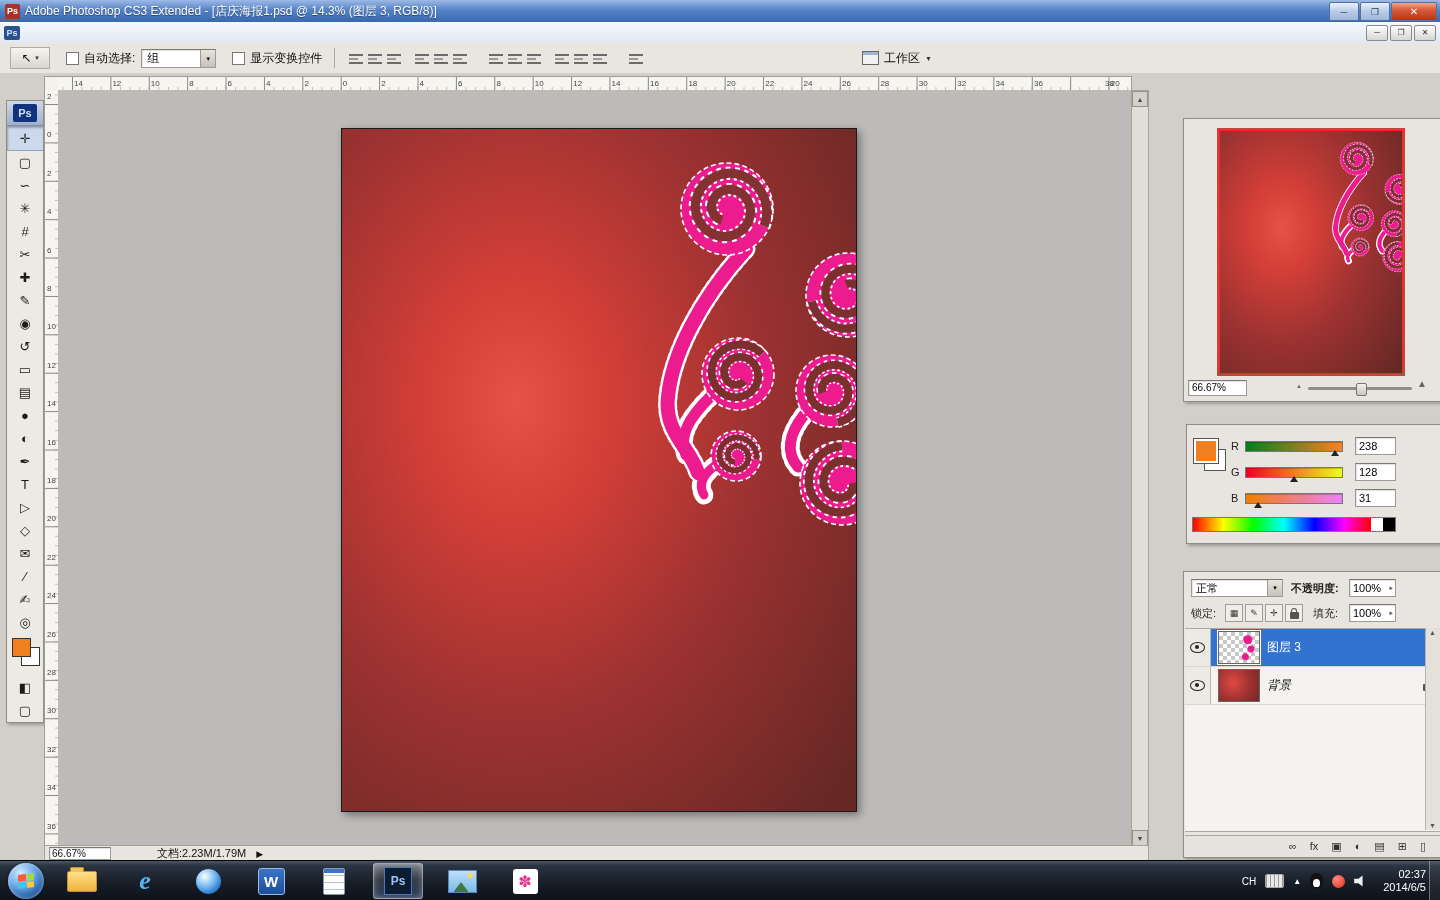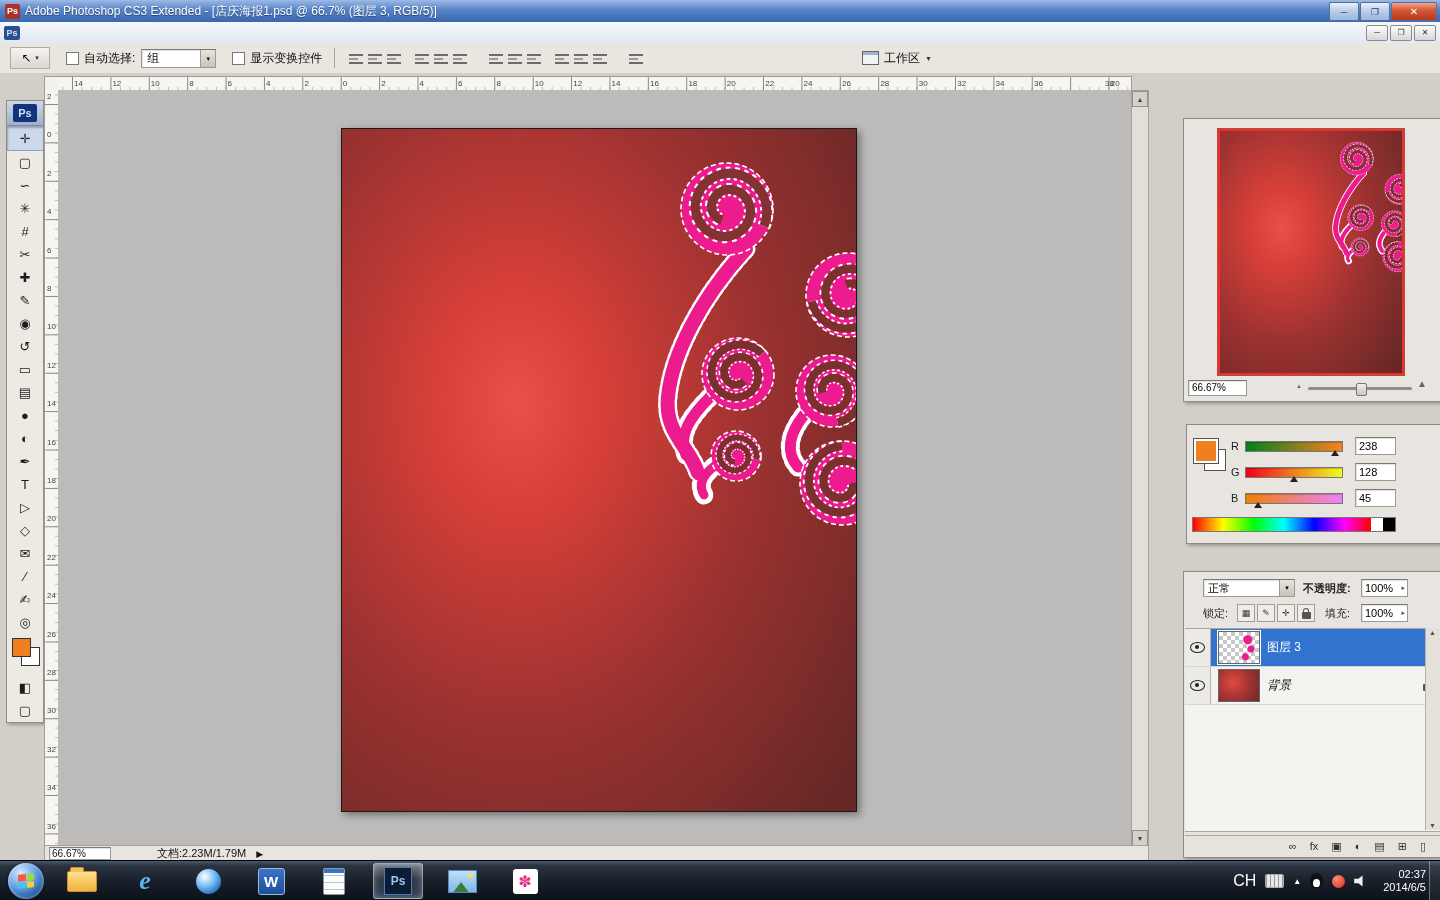--- a/index.html
+++ b/index.html
@@ -118,21 +118,21 @@
   .ch-track{position:absolute;left:14px;top:4px;width:96px;height:9px;border:1px solid #777;box-shadow:inset 0 1px 1px rgba(0,0,0,.2);}
   .ch-thumb{position:absolute;top:8px;width:0;height:0;border-left:4px solid rgba(0,0,0,0);
     border-right:4px solid rgba(0,0,0,0);border-bottom:6px solid #222;}
   .ch-value{position:absolute;left:124px;top:0;width:36px;height:16px;font-size:11px;padding-left:3px;line-height:16px;}
   .spectrum{position:absolute;left:5px;top:92px;width:202px;height:13px;border:1px solid #777;
     background:linear-gradient(90deg,#f00 0%,#ff0 15%,#0f0 30%,#0ff 45%,#00f 60%,#f0f 75%,#f00 88%);}
   .spectrum::before{content:"";position:absolute;right:12px;top:0;width:12px;height:100%;background:#fff;}
   .spectrum::after{content:"";position:absolute;right:0;top:0;width:12px;height:100%;background:#000;}
 
   .layerspanel{left:1183px;top:498px;width:257px;height:285px;}
-  .lp-row1,.lp-row2{position:absolute;left:19px;right:6px;height:18px;font-size:11px;}
+  .lp-row1,.lp-row2{position:absolute;left:7px;right:6px;height:18px;font-size:11px;}
   .lp-row1{top:7px;} .lp-row2{top:32px;}
   .blend{position:absolute;left:0;top:0;width:86px;height:16px;line-height:16px;padding-left:4px;}
   .lp-label{position:absolute;font-size:11px;color:#222;line-height:18px;}
   .op-label{left:100px;font-weight:bold;} .fill-label{left:122px;}
   .val{position:absolute;height:16px;line-height:16px;font-size:11px;padding-left:3px;}
   .op-val{left:158px;width:42px;} .fill-val{left:158px;width:42px;}
   .val .spin{position:absolute;right:2px;top:0;font-size:7px;color:#555;}
   .lock-group{position:absolute;left:34px;top:0;display:flex;gap:2px;}
   .lockbtn{width:16px;height:16px;border:1px solid #a09d96;background:#f0ede8;display:flex;
     align-items:center;justify-content:center;font-size:9px;color:#333;}
@@ -190,39 +190,39 @@
   .ticon-word{width:25px;height:25px;background:linear-gradient(#3a74c8,#1d4e9a);color:#fff;font-size:15px;border-radius:3px;border:1px solid #9db9e0;}
   .ticon-notepad{width:20px;height:25px;background-color:#fdfdfd;border:1px solid #8899aa;border-radius:2px;
     background-image:linear-gradient(#3a74c8 0 4px,rgba(0,0,0,0) 4px),repeating-linear-gradient(rgba(0,0,0,0) 0 6px,#b8c4d2 6px 7px);}
   .ticon-ps{width:26px;height:26px;background:#0b1c33;border:1px solid #4d79b8;color:#9cc4f0;font-size:12px;}
   .ticon-viewer{width:27px;height:21px;background:linear-gradient(#bfe0f7,#7db9e8);border:1px solid #5588bb;position:relative;overflow:hidden;}
   .ticon-viewer::before{content:"";position:absolute;bottom:-2px;left:3px;border-left:9px solid rgba(0,0,0,0);
     border-right:9px solid rgba(0,0,0,0);border-bottom:12px solid #3c7a3c;}
   .ticon-viewer::after{content:"";position:absolute;top:2px;right:3px;width:5px;height:5px;border-radius:50%;background:#ffd75e;}
   .ticon-flower{width:25px;height:25px;background:#fff;border-radius:3px;color:#e8308a;font-size:16px;}
   .tray{position:absolute;right:14px;top:0;height:100%;display:flex;align-items:center;gap:9px;color:#fff;}
-  .tray-lang{font-size:16px;}
+  .tray-lang{font-size:10px;}
   .kb-icon{width:17px;height:12px;background-color:#e8e8e8;border-radius:2px;border:1px solid #aaa;
     background-image:repeating-linear-gradient(90deg,#999 0 1px,rgba(0,0,0,0) 1px 4px);}
   .tray-arrow{font-size:8px;}
   .penguin{width:13px;height:16px;background:#111;border-radius:50% 50% 46% 46%;position:relative;}
   .penguin::after{content:"";position:absolute;left:3px;top:6px;width:7px;height:8px;background:#fff;border-radius:50% 50% 45% 45%;}
   .tray-red{width:13px;height:13px;border-radius:50%;background:radial-gradient(circle at 35% 30%,#ff8a7a,#e02b18);}
   .speaker{width:14px;height:13px;background:#eee;clip-path:polygon(0 32%,30% 32%,60% 8%,60% 92%,30% 68%,0 68%);}
   .clock{text-align:right;font-size:11px;line-height:13px;margin-left:6px;}
   .show-desktop{position:absolute;right:0;top:0;width:10px;height:100%;background:rgba(255,255,255,.06);border-left:1px solid rgba(255,255,255,.35);}
 </style>
 </head>
 <body>
 
 <div id="screen">
 
   <div class="titlebar">
     <div class="app-icon">Ps</div>
-    <span class="title-text">Adobe Photoshop CS3 Extended - [店庆海报1.psd @ 66.7% (图层 3, RGB/5)]</span>
+    <span class="title-text">Adobe Photoshop CS3 Extended - [店庆海报1.psd @ 14.3% (图层 3, RGB/8)]</span>
     <div class="win-btns">
       <div class="win-btn">─</div>
       <div class="win-btn">❐</div>
       <div class="win-btn close">✕</div>
     </div>
   </div>
 
   <div class="menubar">
     <div class="menu-app-icon">Ps</div>
     <div class="mini-btns">
@@ -499,21 +499,21 @@
             <div class="ch-track" style="background: linear-gradient(90deg, rgb(238, 0, 31), rgb(238, 255, 31));">
               <div class="ch-thumb" style="left: calc(50% - 4px);"></div>
             </div>
             <div class="ch-value sunken">128</div>
           </div>
           <div class="ch-row" style="top: 52px;">
             <span class="ch-label">B</span>
             <div class="ch-track" style="background: linear-gradient(90deg, rgb(238, 128, 0), rgb(238, 128, 255));">
               <div class="ch-thumb" style="left: calc(12% - 4px);"></div>
             </div>
-            <div class="ch-value sunken">45</div>
+            <div class="ch-value sunken">31</div>
           </div>
         </div>
       <div class="spectrum"></div>
     </div>
 
     <div class="panel layerspanel">
       <div class="lp-row1">
         <div class="blend sunken">
           <span>正常</span>
           <span class="dd-btn">▾</span>

